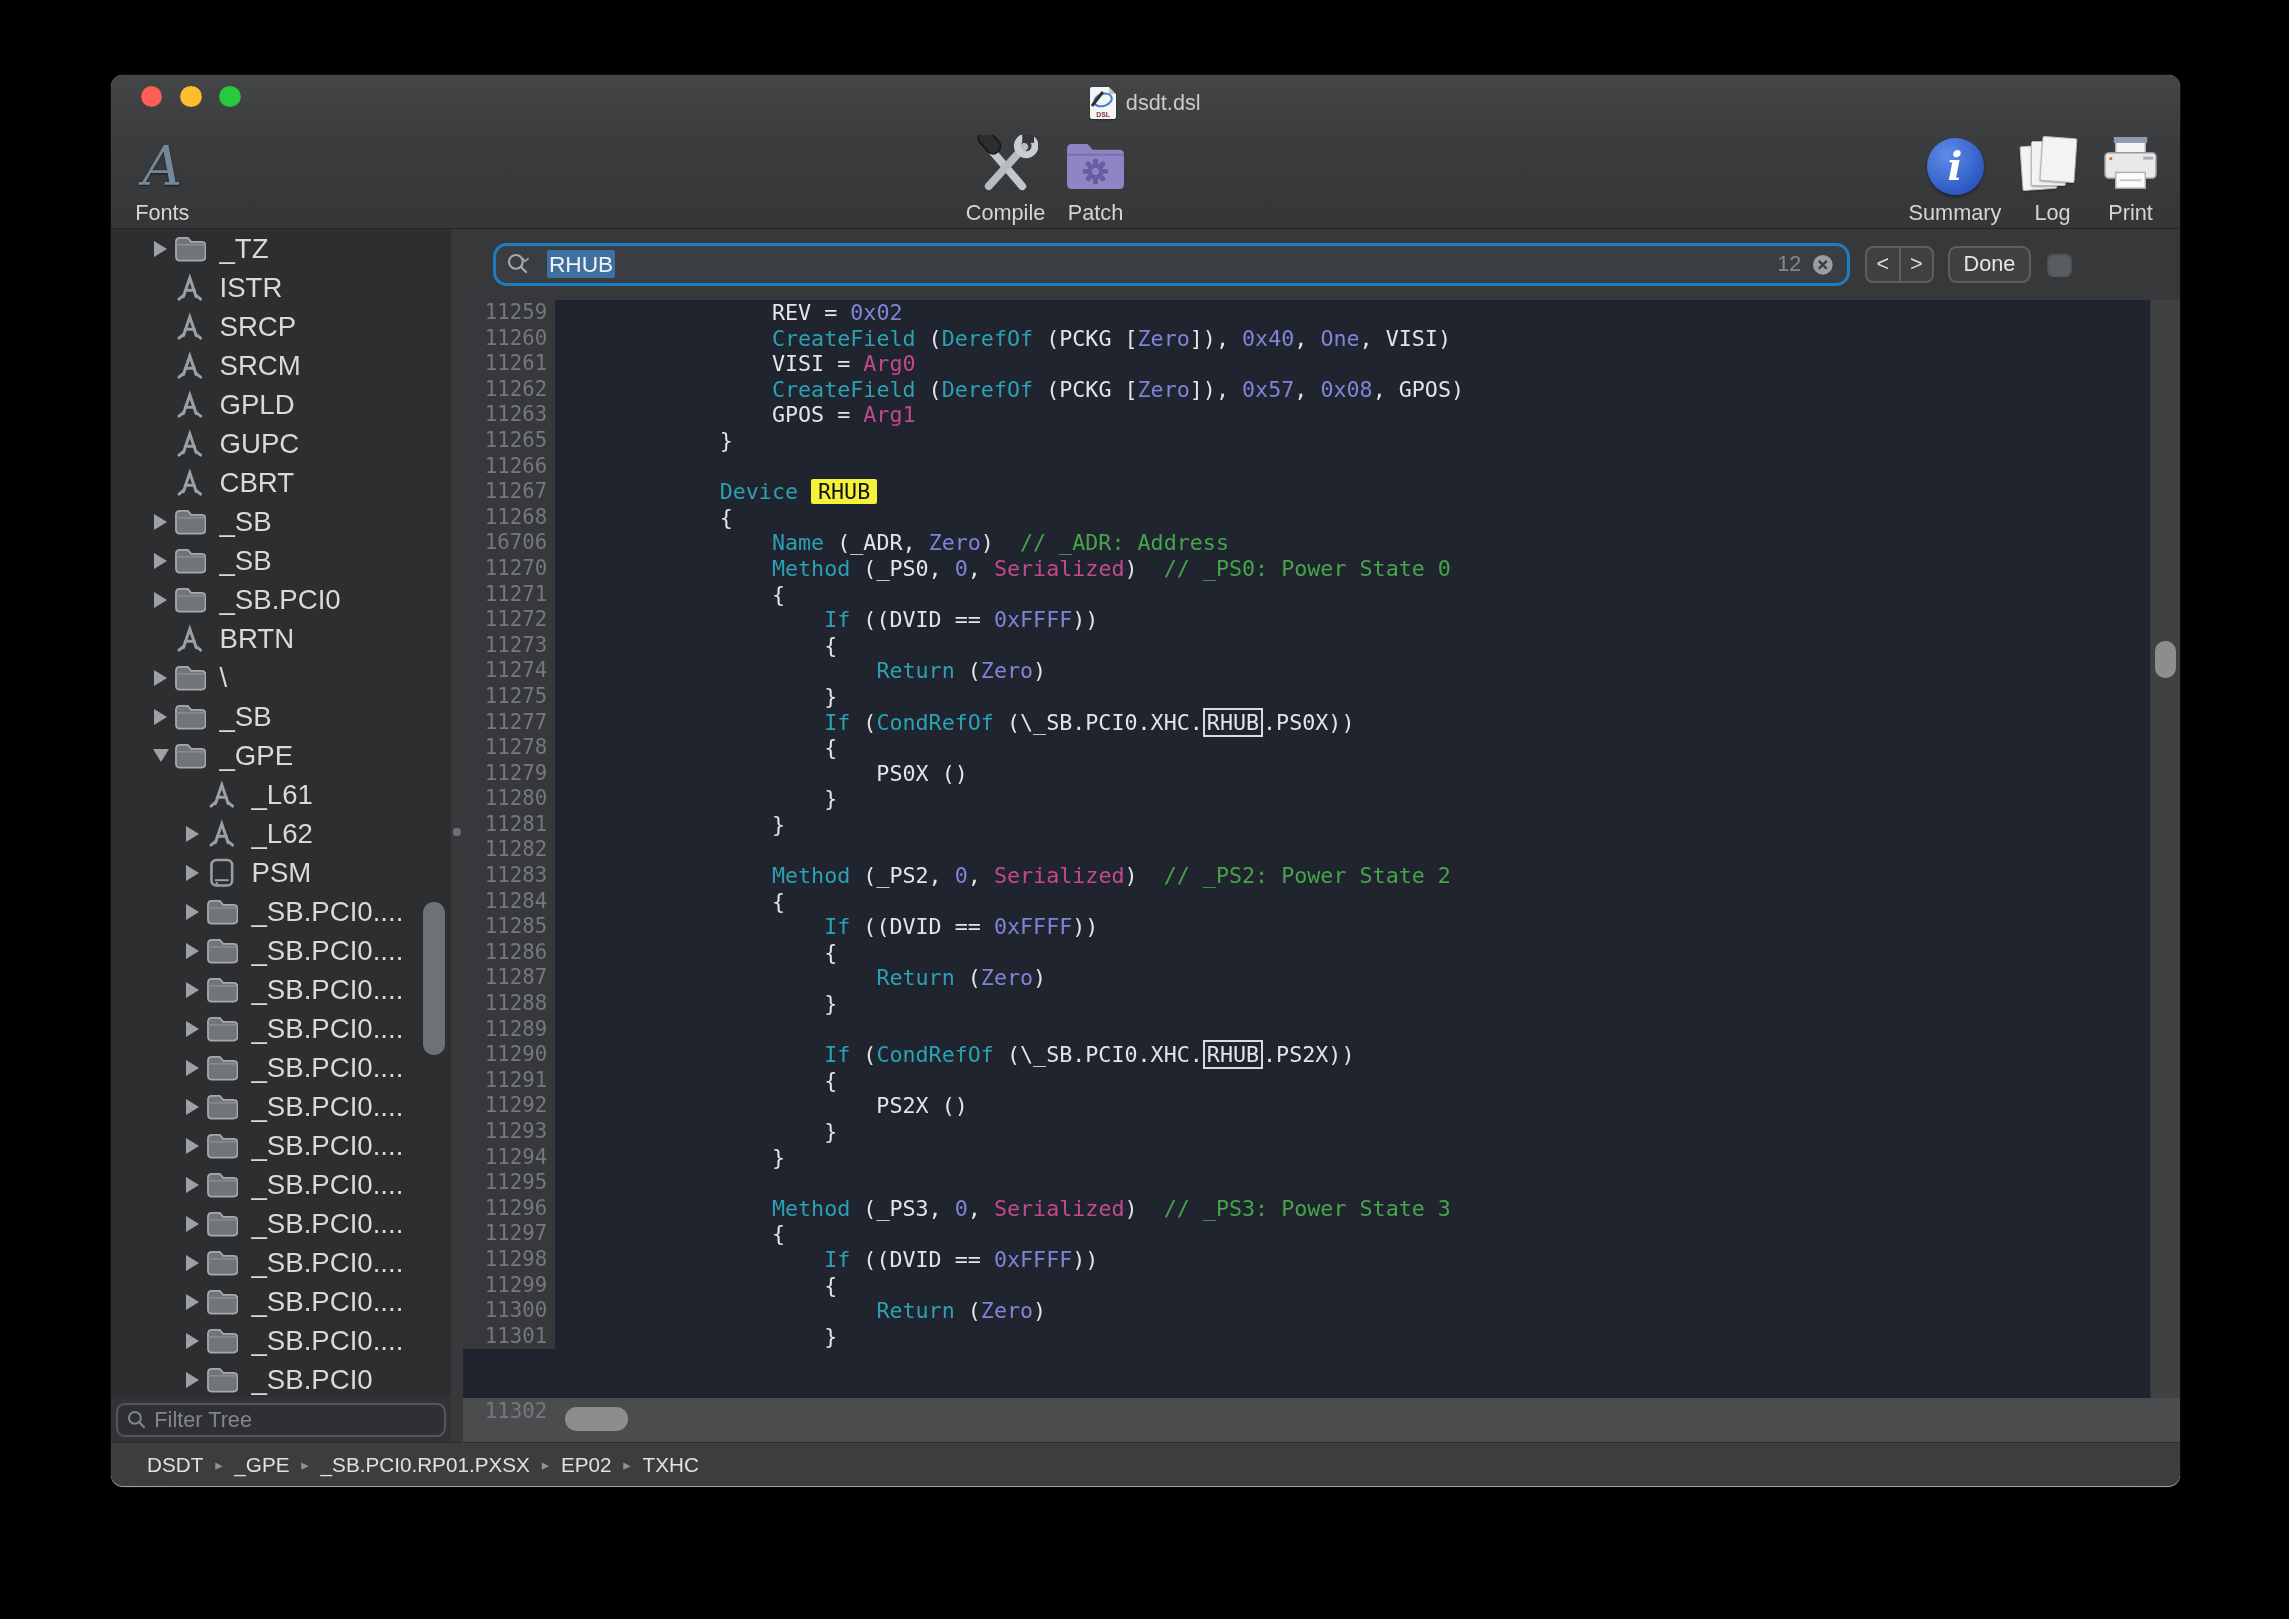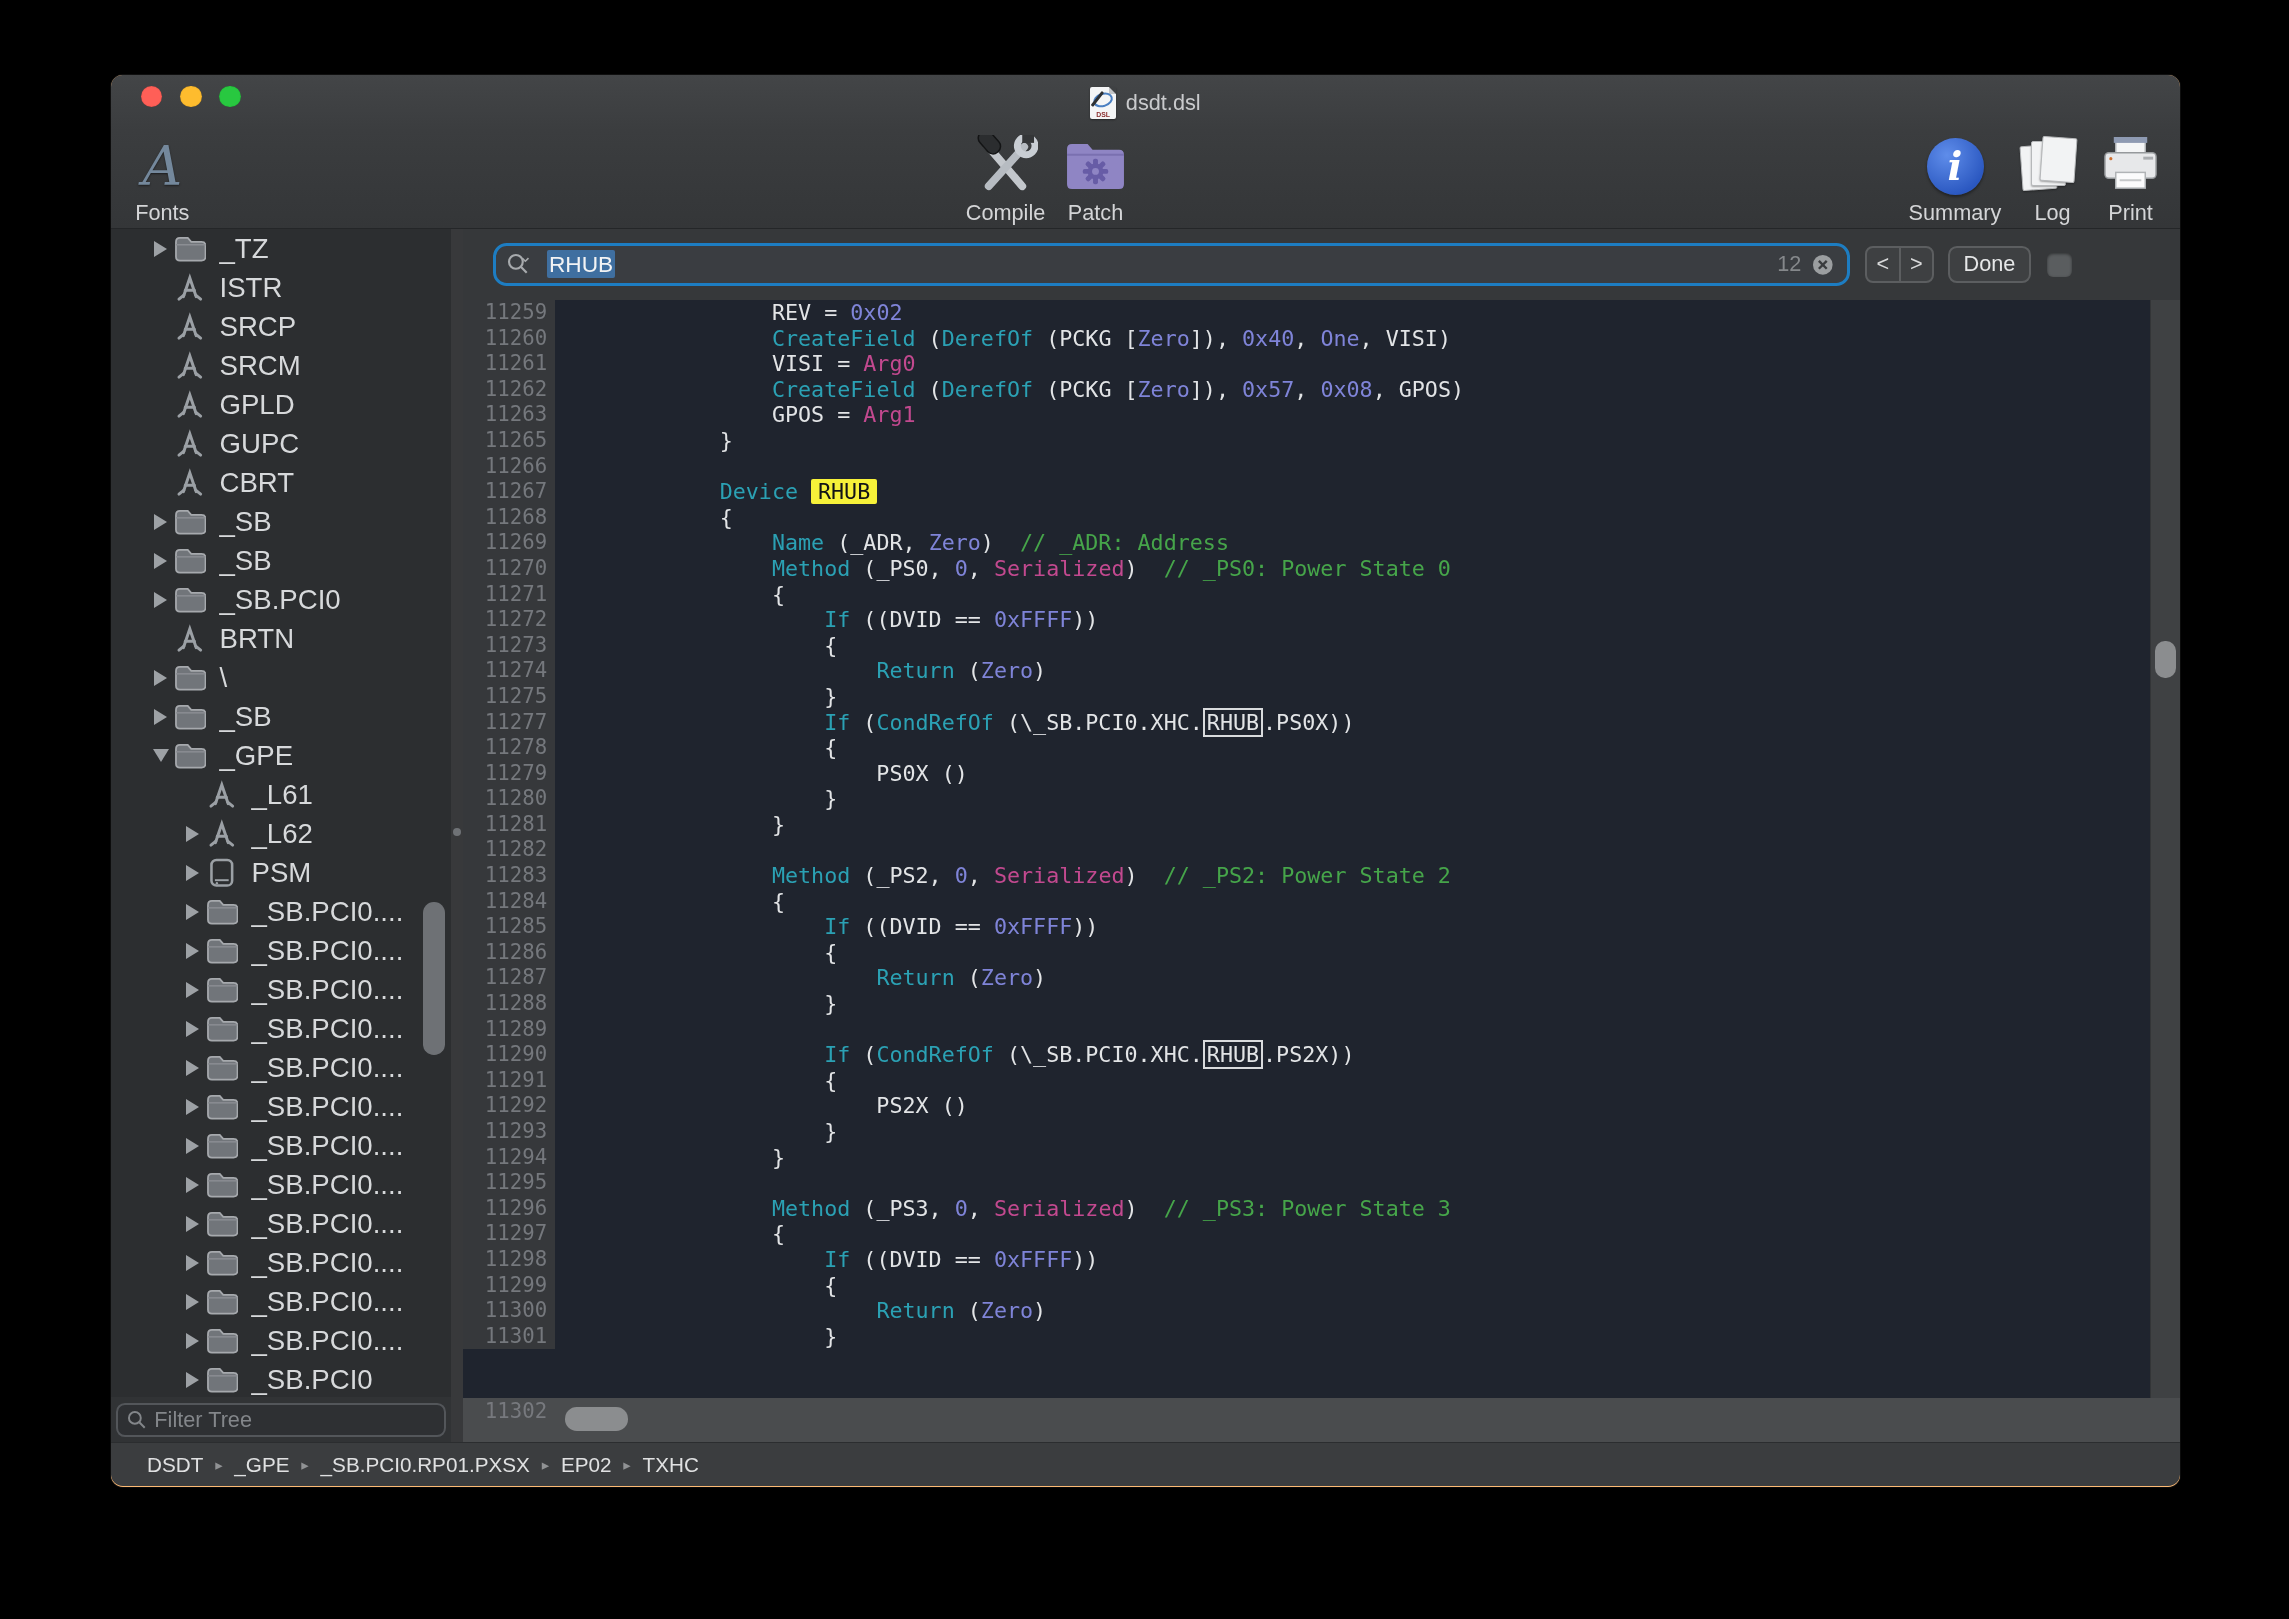--- a/index.html
+++ b/index.html
@@ -1,20 +1,20 @@
 <!DOCTYPE html>
 <html><head>
 <meta charset="utf-8">
 <style>
   * { margin:0; padding:0; box-sizing:border-box; }
   html,body { background:#000; }
   .stage { position:relative; width:2289px; height:1619px; background:#000; overflow:hidden;
            font-family:"Liberation Sans", sans-serif; }
   .window { position:absolute; left:111px; top:75px; width:2069px; height:1412px;
-            border-radius:11.8px; overflow:hidden; background:#fdba74;
+            border-radius:11.8px; overflow:hidden; background:#a3a3a3;
             box-shadow:0 29.6px 89px rgba(0,0,0,.65), 0 0 0 1px rgba(255,255,255,.07); }
 
   
   .titlebar { position:absolute; left:0; top:0; width:100%; height:56px;
               background:linear-gradient(#434547,#3b3d3f); }
   .tl { position:absolute; top:10.8px; width:21.7px; height:21.7px; border-radius:50%;
         box-shadow:inset 0 0 1px rgba(0,0,0,.35); }
   .tl.red { left:29.6px; background:#ff5f57; }
   .tl.yellow { left:69px; background:#febc2e; }
   .tl.green { left:108px; background:#28c840; }
@@ -675,21 +675,21 @@
             </div>
             <div class="cl">
               <span class="ln">11267</span>
               <span class="ct"><span>            </span><span class="k">Device</span><span> </span><span class="h">RHUB</span></span>
             </div>
             <div class="cl">
               <span class="ln">11268</span>
               <span class="ct"><span>            {</span></span>
             </div>
             <div class="cl">
-              <span class="ln">11269</span>
+              <span class="ln">16706</span>
               <span class="ct"><span>                </span><span class="k">Name</span><span> (_ADR, </span><span class="n">Zero</span><span>)  </span><span class="c">// _ADR: Address</span></span>
             </div>
             <div class="cl">
               <span class="ln">11270</span>
               <span class="ct"><span>                </span><span class="k">Method</span><span> (_PS0, </span><span class="n">0</span><span>, </span><span class="a">Serialized</span><span>)  </span><span class="c">// _PS0: Power State 0</span></span>
             </div>
             <div class="cl">
               <span class="ln">11271</span>
               <span class="ct"><span>                {</span></span>
             </div>

